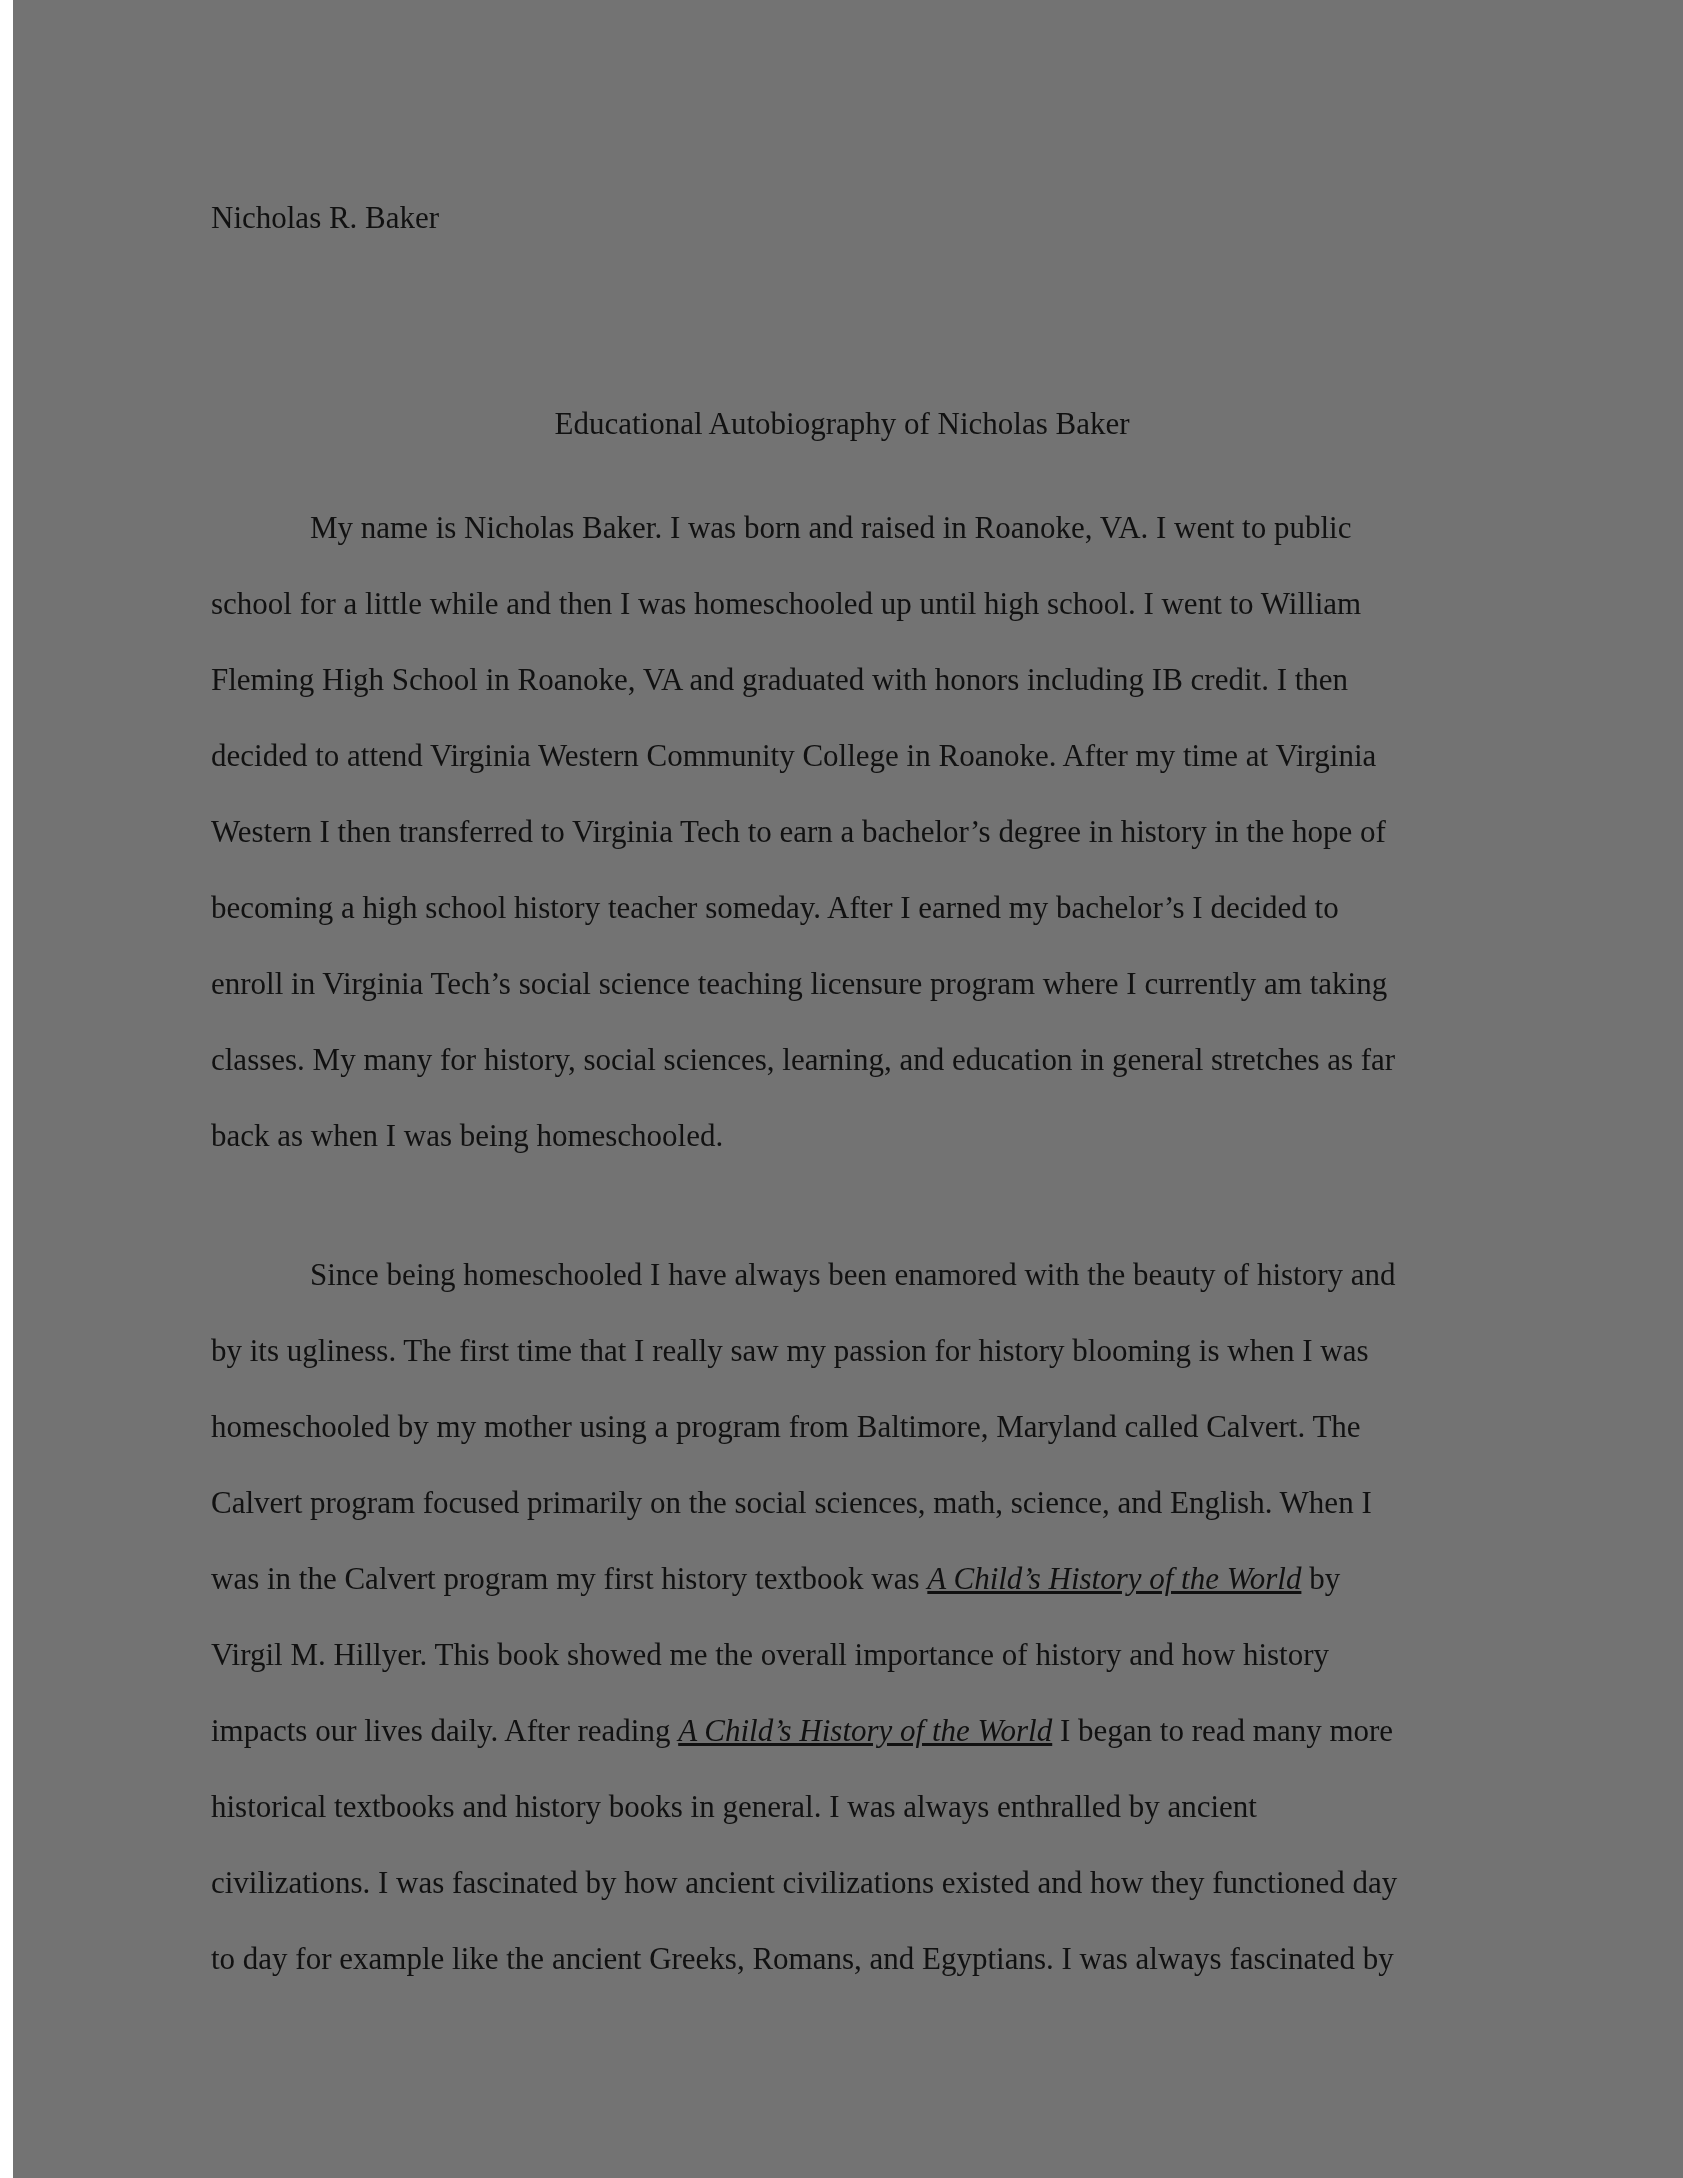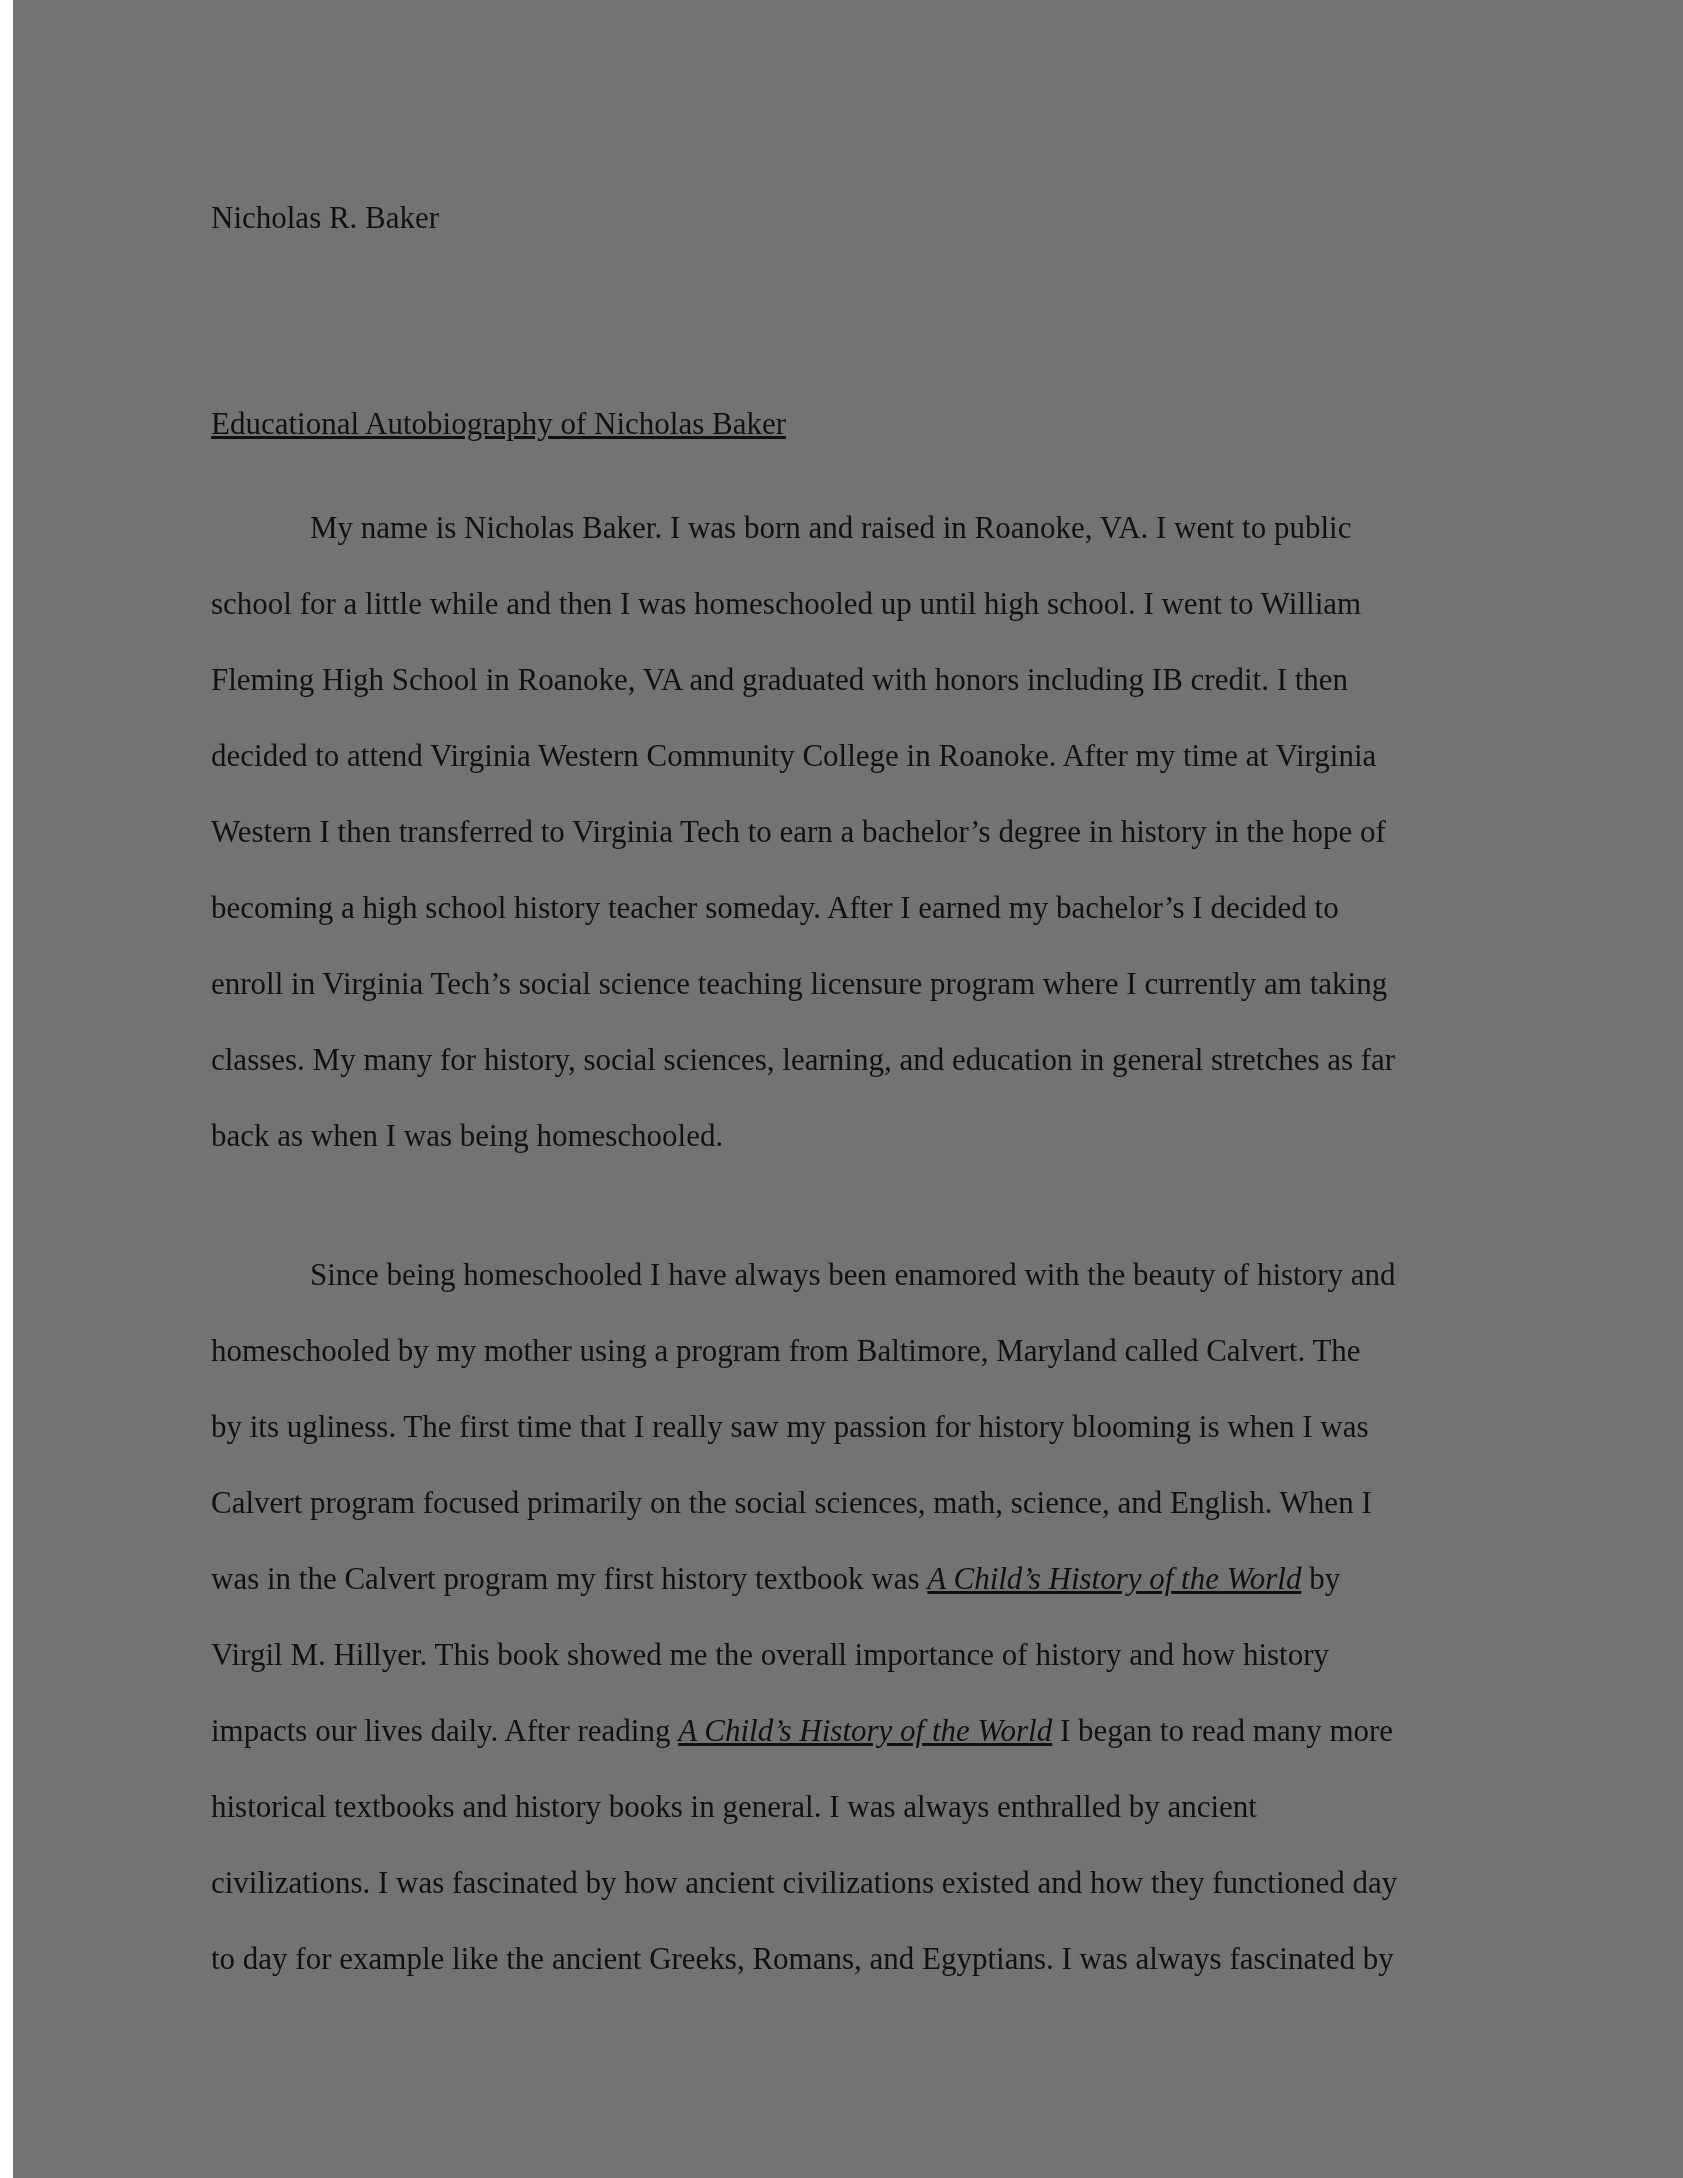--- a/index.html
+++ b/index.html
@@ -4,21 +4,21 @@
   <style>
     html, body { margin: 0; padding: 0; background: #ffffff; }
     body { width: 1683px; height: 2178px; position: relative; overflow: hidden; }
     .page {
       position: absolute; left: 13px; top: 0; width: 1683px; height: 2178px;
       background: #737373; color: #111111;
       font-family: "Liberation Serif", "DejaVu Serif", serif;
       font-size: 31px;
     }
     .author { position: absolute; left: 198px; top: 198px; line-height: 40px; white-space: nowrap; }
-    .title { position: absolute; left: 198px; width: 1262px; top: 404px; text-align: left; line-height: 40px; white-space: nowrap; text-decoration: underline; }
+    .title { position: absolute; left: 198px; width: 1262px; top: 404px; text-align: center; line-height: 40px; white-space: nowrap; }
     .para { position: absolute; left: 198px; width: 1267px; }
     .line { height: 76px; line-height: 40px; white-space: nowrap; }
     .line.indent { padding-left: 99px; }
     .para-1 { top: 508px; }
     .para-2 { top: 1216px; margin-top: 39px; }
     em { font-style: italic; text-decoration: underline; }
   </style>
 </head>
 <body>
 
@@ -33,22 +33,22 @@
     <div class="line">decided to attend Virginia Western Community College in Roanoke. After my time at Virginia</div>
     <div class="line">Western I then transferred to Virginia Tech to earn a bachelor’s degree in history in the hope of</div>
     <div class="line">becoming a high school history teacher someday. After I earned my bachelor’s I decided to</div>
     <div class="line">enroll in Virginia Tech’s social science teaching licensure program where I currently am taking</div>
     <div class="line">classes. My many for history, social sciences, learning, and education in general stretches as far</div>
     <div class="line">back as when I was being homeschooled.</div>
   </div>
 
   <div class="para para-2">
     <div class="line indent">Since being homeschooled I have always been enamored with the beauty of history and</div>
+    <div class="line">by its ugliness. The first time that I really saw my passion for history blooming is when I was</div>
     <div class="line">homeschooled by my mother using a program from Baltimore, Maryland called Calvert. The</div>
-    <div class="line">by its ugliness. The first time that I really saw my passion for history blooming is when I was</div>
     <div class="line">Calvert program focused primarily on the social sciences, math, science, and English. When I</div>
     <div class="line"><span>was in the Calvert program my first history textbook was </span><em>A Child’s History of the World</em><span> by</span></div>
     <div class="line">Virgil M. Hillyer. This book showed me the overall importance of history and how history</div>
     <div class="line"><span>impacts our lives daily. After reading </span><em>A Child’s History of the World</em><span> I began to read many more</span></div>
     <div class="line">historical textbooks and history books in general. I was always enthralled by ancient</div>
     <div class="line">civilizations. I was fascinated by how ancient civilizations existed and how they functioned day</div>
     <div class="line">to day for example like the ancient Greeks, Romans, and Egyptians. I was always fascinated by</div>
   </div>
 </div>
 

